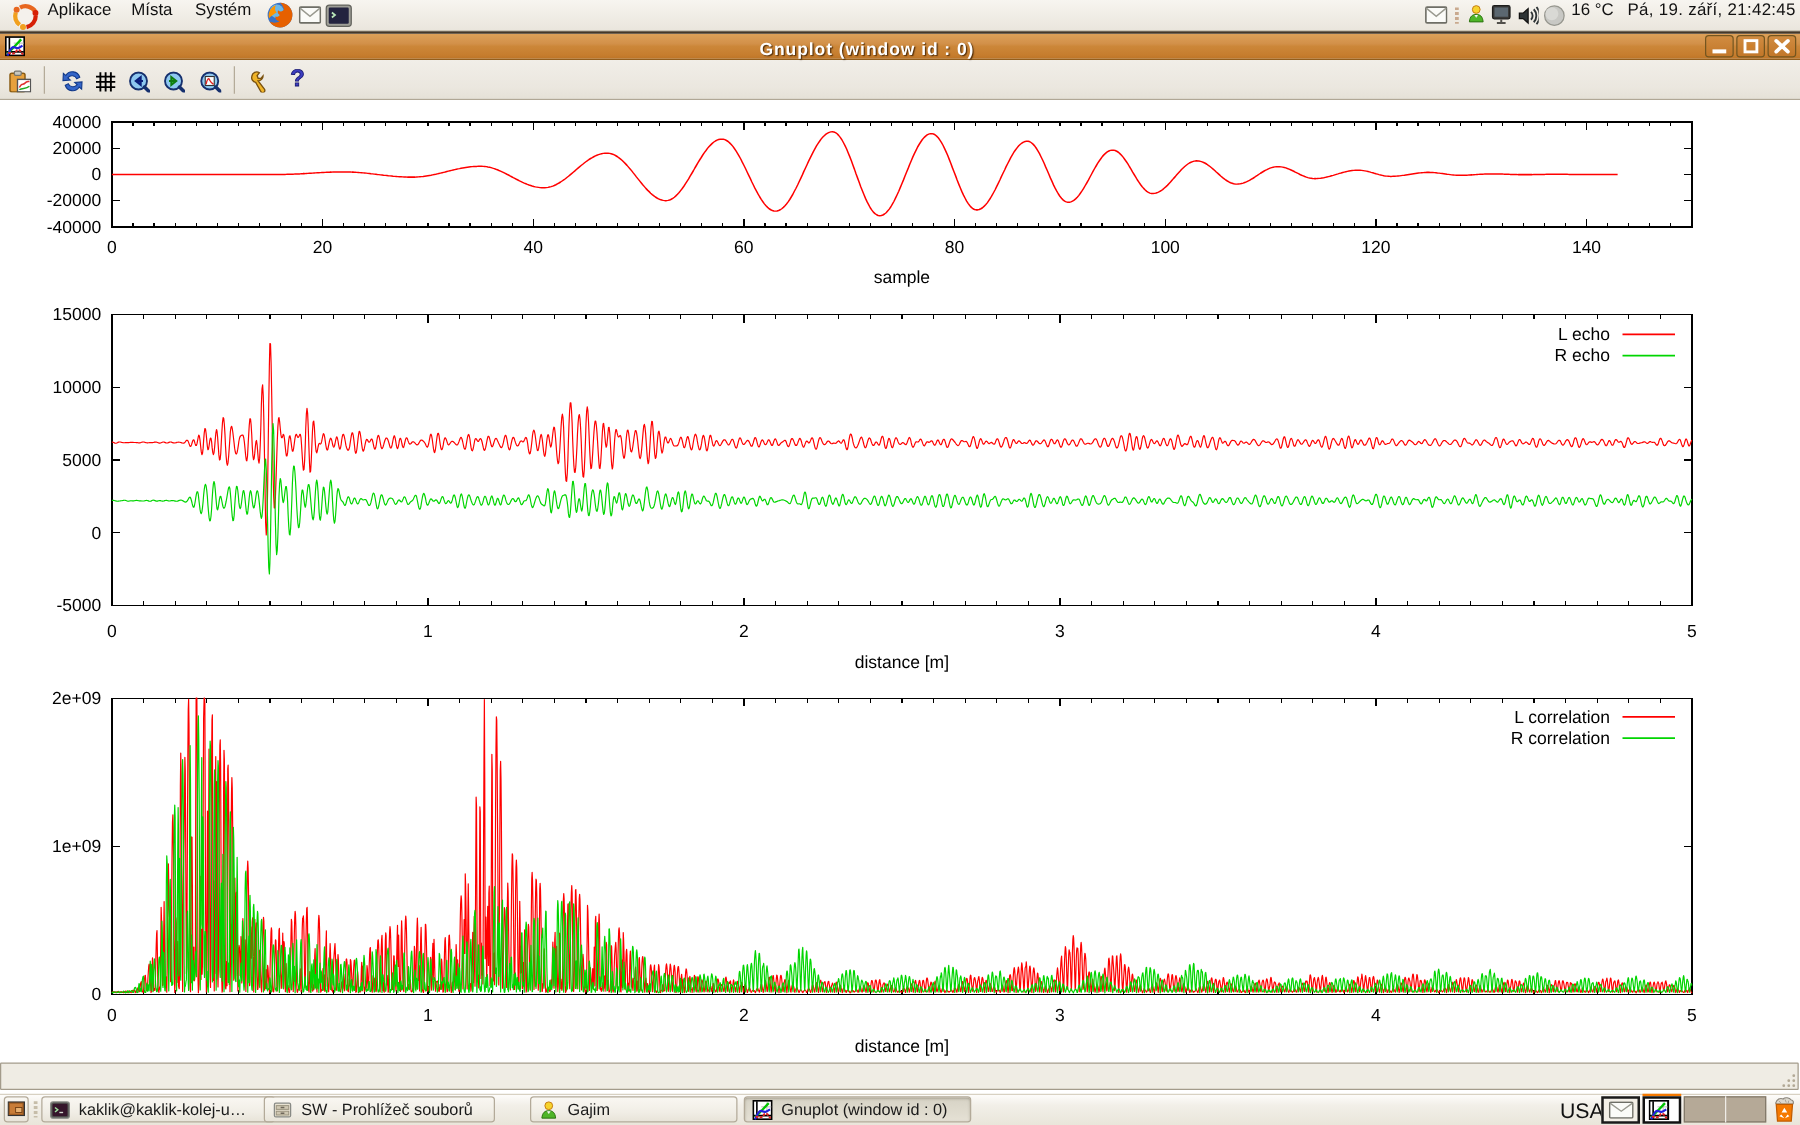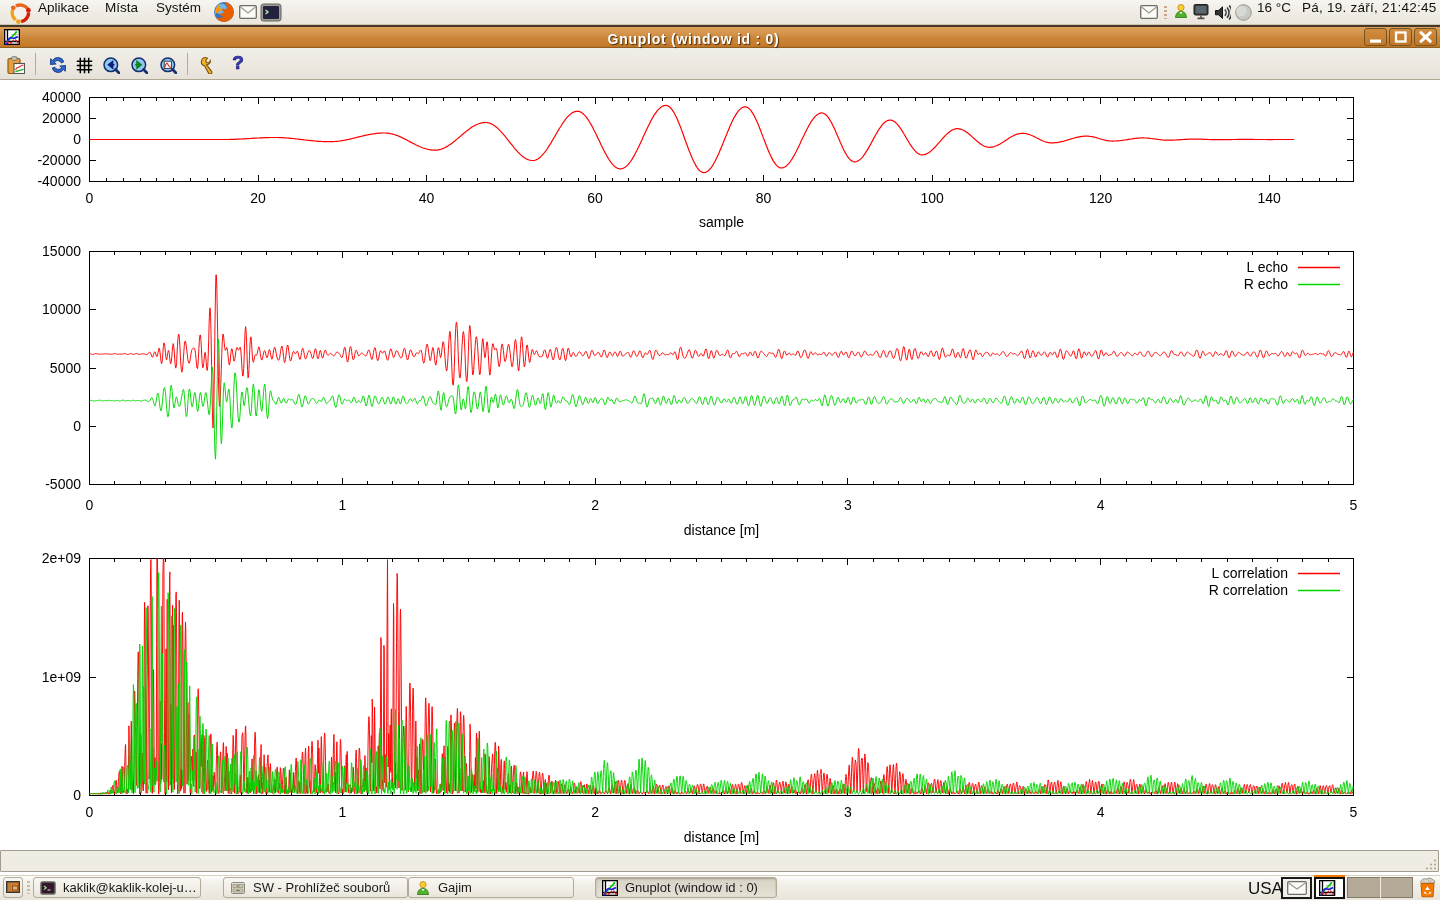--- a/index.html
+++ b/index.html
@@ -409,39 +409,39 @@
         <circle cx="2" cy="10.5" r="1.1"></circle>
       </g>
     </svg>
 <div class="tbtn" style="left:3px;width:20px"></div>
 <svg class="abs" style="left:6px;top:881px" width="14" height="12" viewBox="0 0 14 12">
       <rect x="0.5" y="0.5" width="13" height="11" fill="#9b5b22" stroke="#333"></rect>
       <rect x="2" y="2" width="10" height="8" fill="#c87c37"></rect>
       <rect x="6.5" y="5" width="5" height="4" fill="#e8b070" stroke="#6b3c12" stroke-width="0.7"></rect>
     </svg>
 <div class="abs" style="left:27px;top:881px;width:3px;height:13px;background:repeating-linear-gradient(#c6bda9 0 2px,transparent 2px 4px)"></div>
-<div class="tbtn" style="left:33px;width:168px">
+<div class="tbtn" style="left:33px;width:187px">
       <svg class="tico" viewBox="0 0 16 16">
         <rect x="0.5" y="1.5" width="15" height="13" rx="2" fill="#555753" stroke="#888a85"></rect>
         <rect x="2" y="3" width="12" height="10" rx="1" fill="#300a24" opacity="0.85"></rect>
         <path d="M4 6l2.2 1.8L4 9.6" stroke="#9fe29f" stroke-width="1.2" fill="none"></path>
         <path d="M7.5 10h3" stroke="#d3d7cf" stroke-width="1.1"></path>
       </svg>
       <span>kaklik@kaklik-kolej-u…</span>
     </div>
-<div class="tbtn" style="left:223px;width:185px">
+<div class="tbtn" style="left:211px;width:185px">
       <svg class="tico" viewBox="0 0 16 16">
         <rect x="1.5" y="2.5" width="13" height="11" rx="1.2" fill="#e8e2d2" stroke="#888a85"></rect>
         <rect x="3" y="4.5" width="10" height="3" fill="#cfc7b2" stroke="#9a937f" stroke-width="0.8"></rect>
         <rect x="3" y="9" width="10" height="3" fill="#cfc7b2" stroke="#9a937f" stroke-width="0.8"></rect>
         <path d="M6.5 6h3M6.5 10.5h3" stroke="#6e675a" stroke-width="1.2"></path>
       </svg>
       <span>SW - Prohlížeč souborů</span>
     </div>
-<div class="tbtn" style="left:408px;width:166px">
+<div class="tbtn" style="left:424px;width:166px">
       <svg class="tico" viewBox="0 0 16 16">
         <circle cx="8" cy="4.6" r="3.1" fill="#f6d32d" stroke="#c77d11" stroke-width="0.8"></circle>
         <path d="M2.5 14.5 C3 9.8,5 8.6,8 8.6 C11 8.6,13 9.8,13.5 14.5 Z" fill="#4eb528" stroke="#2c7410" stroke-width="0.8"></path>
         <path d="M6.7 9 L8 11 L9.3 9" fill="#fff" stroke="#ddd" stroke-width="0.4"></path>
       </svg>
       <span>Gajim</span>
     </div>
 <div class="tbtn active" style="left:595px;width:182px">
       <svg class="tico" viewBox="0 0 16 16">
         <rect x="0.5" y="0.5" width="15" height="15" fill="#fff" stroke="#000" stroke-width="1.6"></rect>

